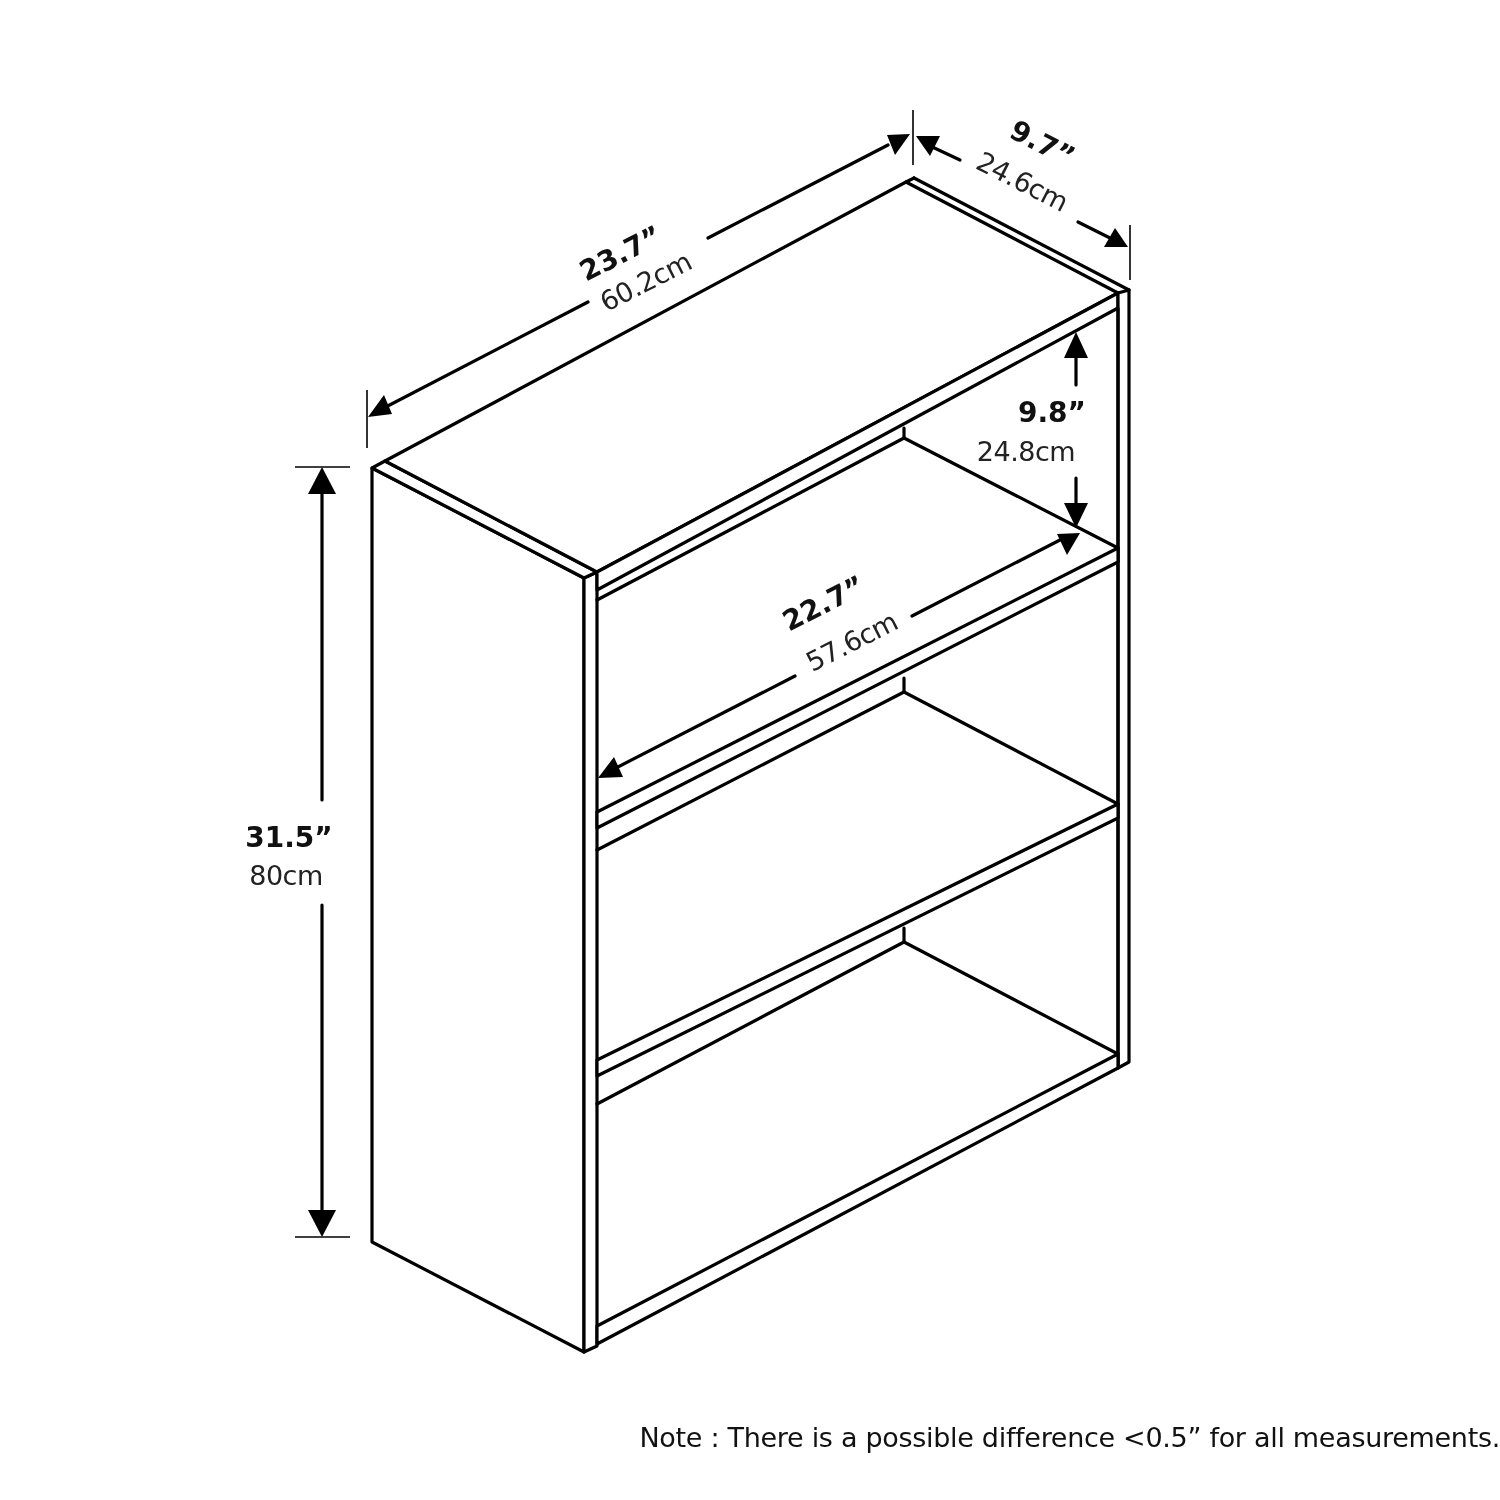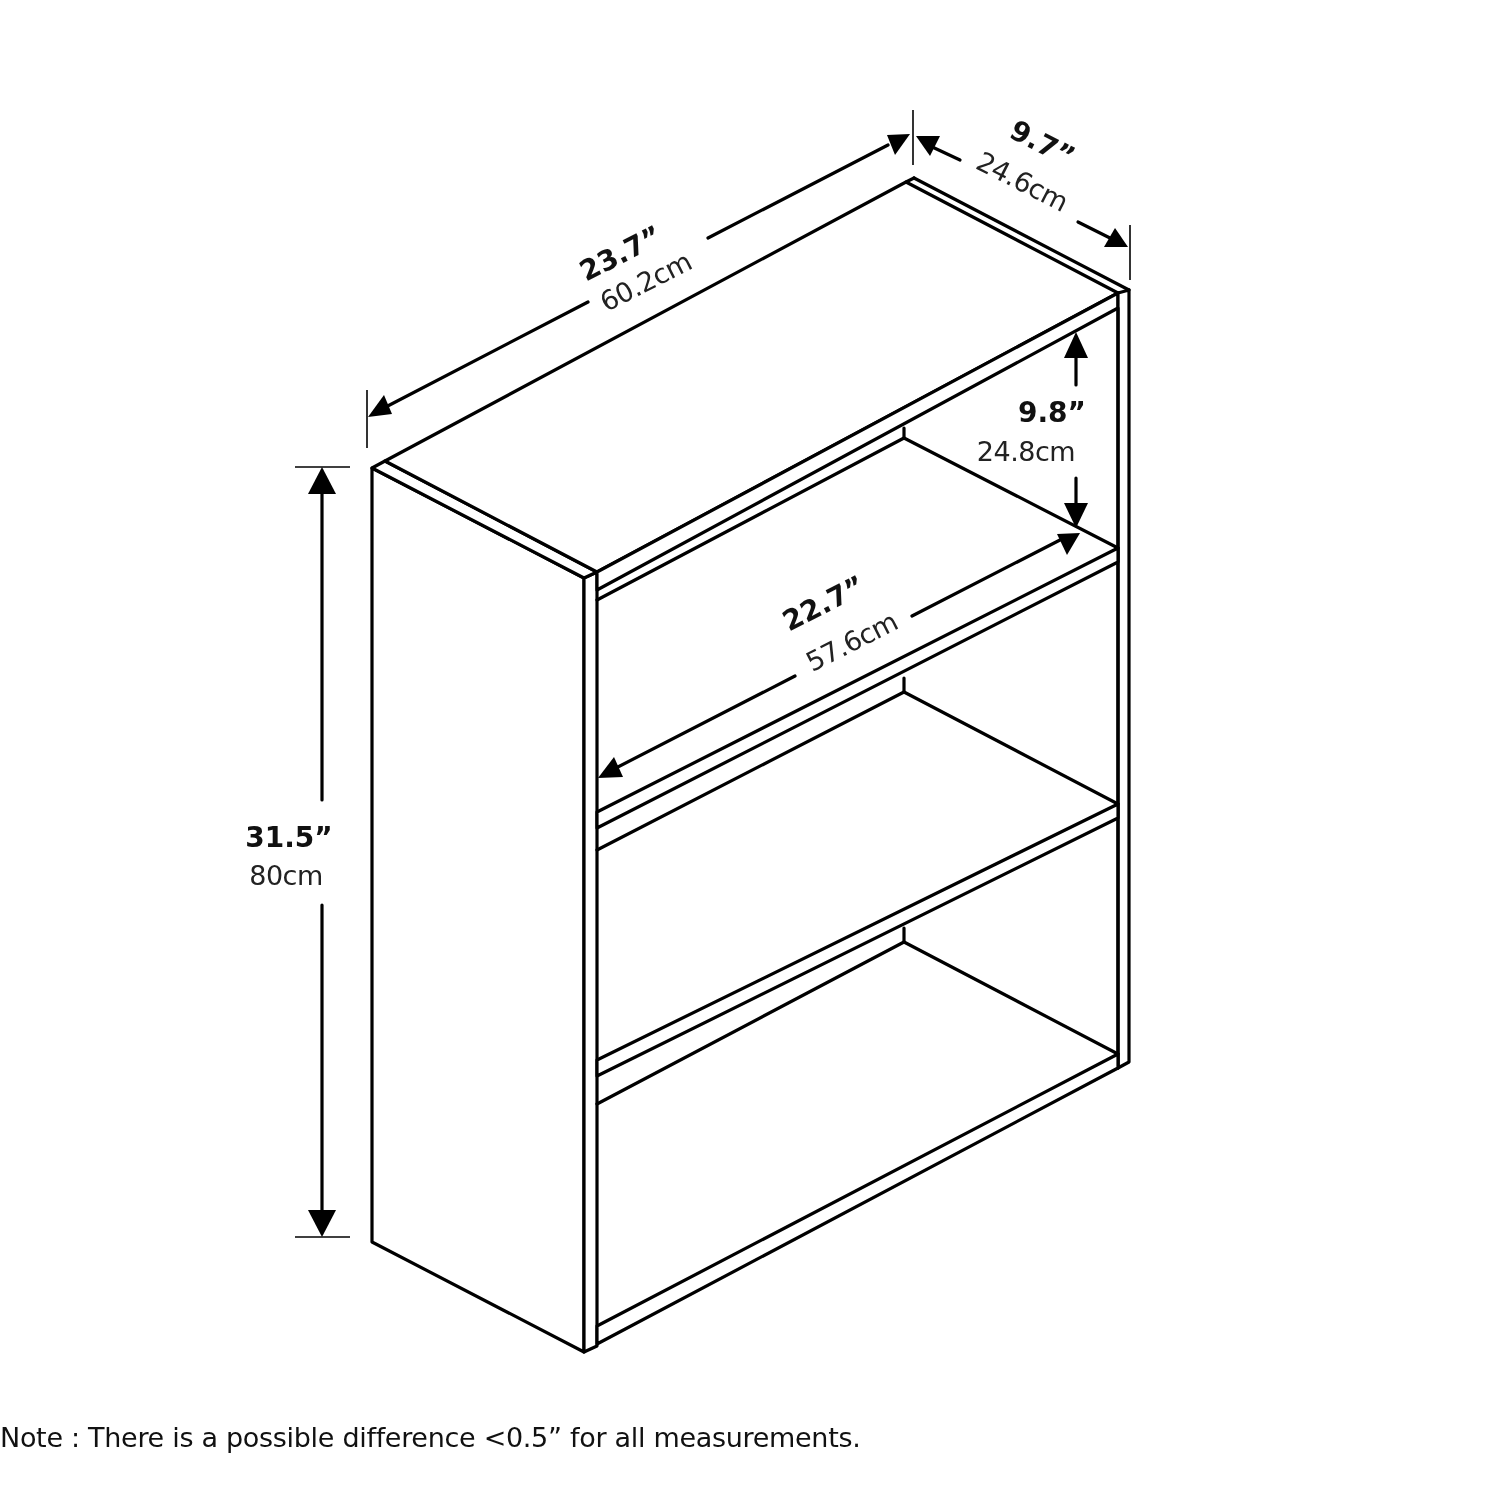--- a/index.html
+++ b/index.html
@@ -4,21 +4,21 @@
   <style>
     html, body { margin: 0; padding: 0; background: #ffffff; }
     body { width: 1500px; height: 1500px; position: relative; overflow: hidden; }
     svg { position: absolute; left: 0; top: 0; }
     .ln { stroke: #000; stroke-width: 3.2; fill: none; stroke-linecap: round; stroke-linejoin: round; }
     .ln-thin { stroke: #000; stroke-width: 1.6; fill: none; }
     .fill-white { fill: #fff; }
     .arrow { fill: #000; }
     .dim-bold { font-family: "DejaVu Sans", sans-serif; font-weight: bold; font-size: 28px; fill: #111; }
     .dim-reg { font-family: "DejaVu Sans", sans-serif; font-weight: normal; font-size: 27px; fill: #222; letter-spacing: -0.5px; }
-    .note { position: absolute; left: 0; top: 1422px; width: 1500px; text-align: left;
+    .note { position: absolute; left: 0; top: 1422px; width: 1500px; text-align: right;
             font-family: "DejaVu Sans", sans-serif; font-size: 27px; color: #111; letter-spacing: -0.3px; }
   </style>
 </head>
 <body>
 
 <svg width="1500" height="1500" viewBox="0 0 1500 1500">
 
   <g>
     <polygon class="ln fill-white" points="372,468 584,578 584,1352 372,1242"></polygon>
 

